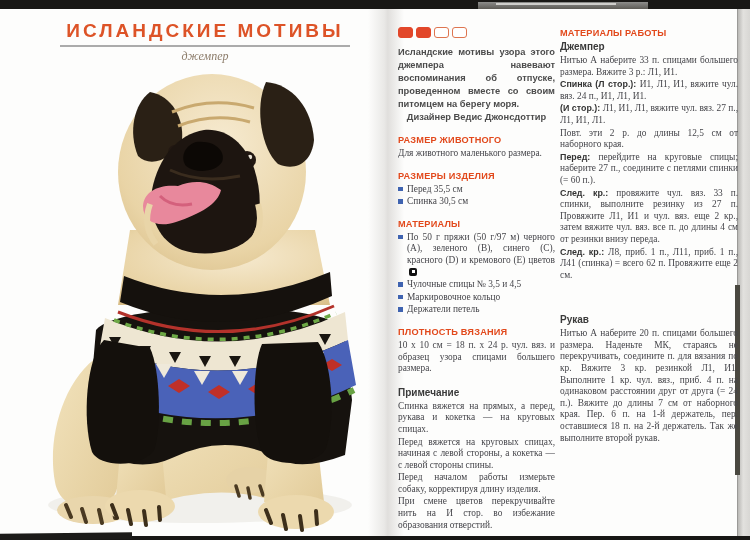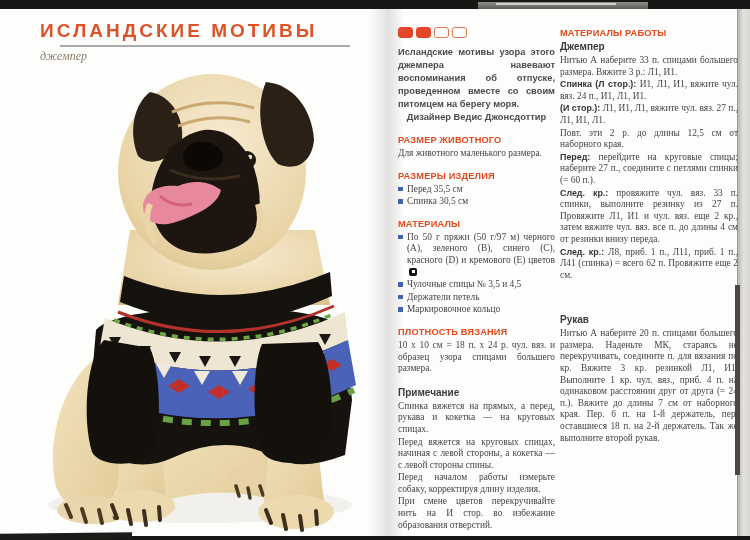--- a/index.html
+++ b/index.html
@@ -11,21 +11,21 @@
       background:linear-gradient(to bottom,#8d8d8b,#5c5a55);}
   .top-edge-hi{position:absolute;left:496px;top:3px;width:120px;height:2px;background:#cfcecb;}
   .bottom-shadow{position:absolute;left:0;top:533px;width:132px;height:7px;background:#1c1b19;
       transform:skewY(-0.6deg);}
   .fore-edge{position:absolute;left:737px;top:9px;width:13px;height:527px;
       background:linear-gradient(to right,#b9b8b5,#e2e1de 40%,#d6d5d2);border-left:1px solid #9a9997;}
   .fore-edge-notch{position:absolute;left:735px;top:285px;width:5px;height:190px;background:#4a4840;}
   .gutter{position:absolute;left:368px;top:9px;width:36px;height:527px;
       background:linear-gradient(to right,rgba(0,0,0,0) 0%,rgba(60,50,40,.10) 45%,rgba(60,50,40,.15) 55%,rgba(0,0,0,0) 100%);}
   
-  .title-wrap{position:absolute;left:40px;top:20px;width:330px;}
+  .title-wrap{position:absolute;left:40px;top:20px;width:330px;text-align:center;}
   .chapter-title{font-size:19px;font-weight:bold;letter-spacing:3px;color:#dd5327;}
   .title-rule{margin:3px auto 2px;width:290px;height:2px;background:#ababab;}
   .chapter-subtitle{font-family:"Liberation Serif",serif;font-style:italic;font-size:12px;color:#8b7b69;}
   .photo{position:absolute;left:12px;top:52px;width:372px;height:484px;}
   
   .col{position:absolute;top:27px;color:#45454a;}
   .col1{left:398px;width:157px;}
   .col2{left:560px;width:178px;}
   .difficulty{height:10px;margin-bottom:9px;}
   .dot{display:inline-block;width:13px;height:9px;border:1.5px solid #de7550;border-radius:3px;
@@ -183,22 +183,22 @@
   <h4>РАЗМЕРЫ ИЗДЕЛИЯ</h4>
   <ul>
     <li><span class="bullet"></span><span class="t">Перед 35,5 см</span></li>
     <li><span class="bullet"></span><span class="t">Спинка 30,5 см</span></li>
   </ul>
 
   <h4>МАТЕРИАЛЫ</h4>
   <ul>
     <li><span class="bullet"></span><span class="t">По 50 г пряжи (50 г/97 м) черного (А), зеленого (В), синего (С), красного (D) и кремового (Е) цветов</span><span class="yarn-badge"></span></li>
     <li><span class="bullet"></span><span class="t">Чулочные спицы № 3,5 и 4,5</span></li>
+    <li><span class="bullet"></span><span class="t">Маркировочное кольцо</span></li>
     <li><span class="bullet"></span><span class="t">Держатели петель</span></li>
-    <li><span class="bullet"></span><span class="t">Маркировочное кольцо</span></li>
   </ul>
 
   <h4>ПЛОТНОСТЬ ВЯЗАНИЯ</h4>
   <p class="serif">10 х 10 см = 18 п. х 24 р. чул. вяз. и образец узора спицами большего размера.</p>
 
   <h5>Примечание</h5>
   <p class="serif">Спинка вяжется на прямых, а перед, рукава и кокетка — на круговых спицах.</p>
   <p class="serif">Перед вяжется на круговых спицах, начиная с левой стороны, а кокетка — с левой стороны спины.</p>
   <p class="serif">Перед началом работы измерьте собаку, корректируя длину изделия.</p>
   <p class="serif">При смене цветов перекручивайте нить на И стор. во избежание образования отверстий.</p>

